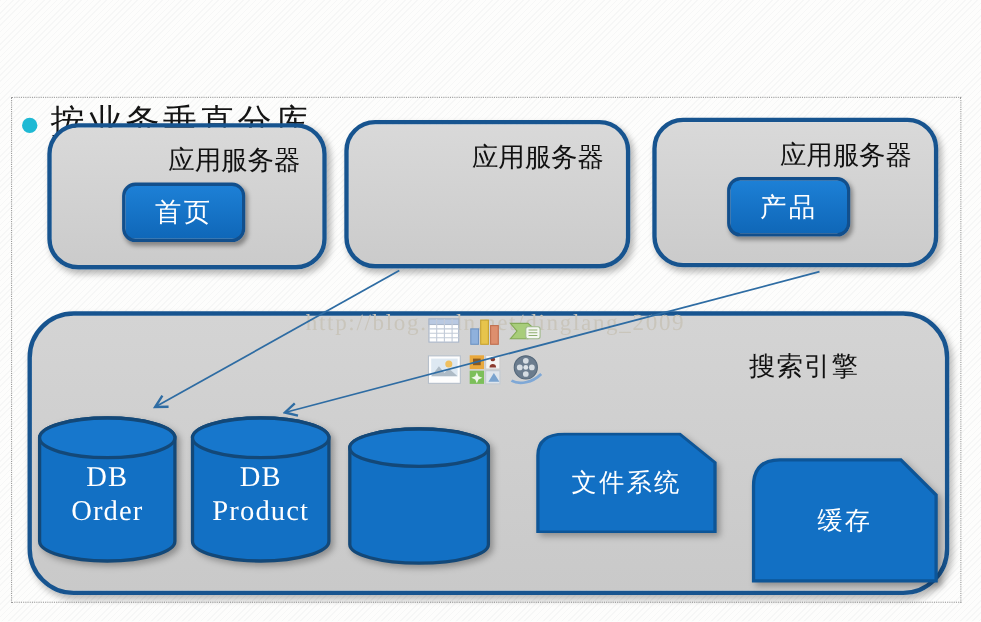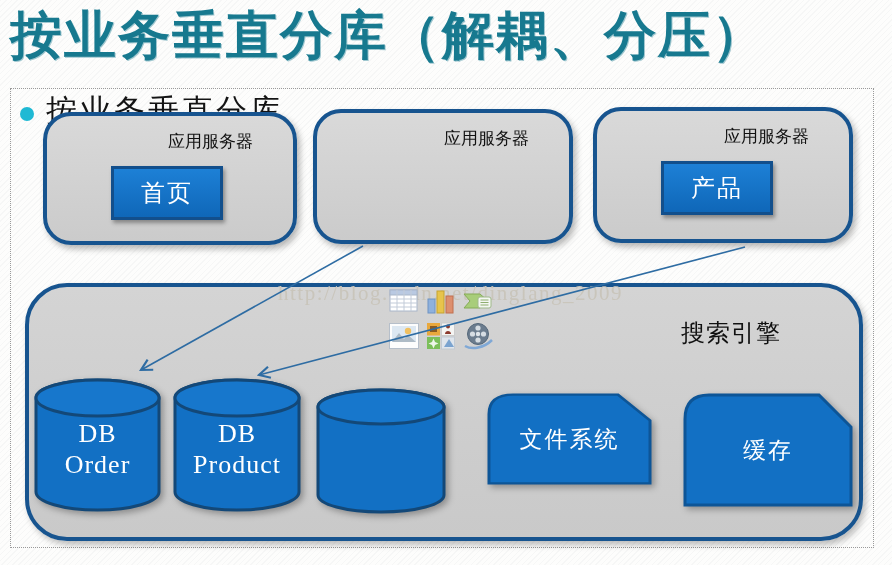--- a/index.html
+++ b/index.html
@@ -32,26 +32,26 @@
   .app-box{
     position:absolute;box-sizing:border-box;z-index:2;
     background:linear-gradient(180deg,#d9d9d9,#cbcbcb);
     border:4px solid #17548F;border-radius:28px;
     box-shadow:3px 4px 6px rgba(0,0,0,0.28);
   }
   #app1{left:43px;top:112px;width:254px;height:133px;}
   #app2{left:313px;top:109px;width:260px;height:135px;}
   #app3{left:593px;top:107px;width:260px;height:136px;}
   .app-label{
-    text-align:right;padding:14px 40px 0 0;font-size:17px;color:#111;
+    text-align:right;padding:14px 20px 0 0;font-size:24px;color:#111;
   }
   .app-btn{
     position:absolute;left:64px;top:50px;width:112px;height:54px;box-sizing:border-box;
     background:linear-gradient(180deg,#1d80d6,#0f67b8);
-    border:3px solid #124F8C;border-radius:0;
+    border:3px solid #124F8C;border-radius:12px;
     color:#ffffff;font-size:24px;
     display:flex;align-items:center;justify-content:center;
     box-shadow:2px 3px 4px rgba(0,0,0,0.35);
     letter-spacing:2px;
   }
   .infra{
     position:absolute;left:25px;top:283px;width:838px;height:258px;box-sizing:border-box;z-index:2;
     background:linear-gradient(180deg,#d4d4d4,#c9c9c9);
     border:4px solid #17548F;border-radius:42px;
     box-shadow:3px 4px 6px rgba(0,0,0,0.25);
@@ -80,29 +80,28 @@
   #cyl1 .cyl-text{top:31%;}
   #cyl2 .cyl-text{top:31%;}
   #cyl3 .cyl-text{top:42%;font-size:24px;}
   .blk{position:absolute;z-index:3;filter:drop-shadow(3px 3px 3px rgba(0,0,0,0.3));}
   .blk svg{position:absolute;left:0;top:0;width:100%;height:100%;}
   .blk-text{
     position:absolute;left:0;right:0;top:50%;transform:translateY(-50%);
     text-align:center;color:#fff;font-size:23px;letter-spacing:2px;
   }
   #blk1{left:487px;top:393px;width:165px;height:92px;}
-  #blk2{left:683px;top:393px;width:170px;height:114px;}
+  #blk2{left:683px;top:416px;width:170px;height:114px;}
   .arrows{position:absolute;left:0;top:0;z-index:5;pointer-events:none;}
 </style>
 </head>
 <body>
 
 <div class="stage">
 
-  <div class="title">按业务垂直分库（解耦、分压）</div>
 
   <div class="ph-border"></div>
 
   <span class="bullet"></span>
   <div class="ph-text">按业务垂直分库</div>
 
   <div class="app-box" id="app1">
     <div class="app-label">应用服务器</div>
     <div class="app-btn">首页</div>
   </div>

